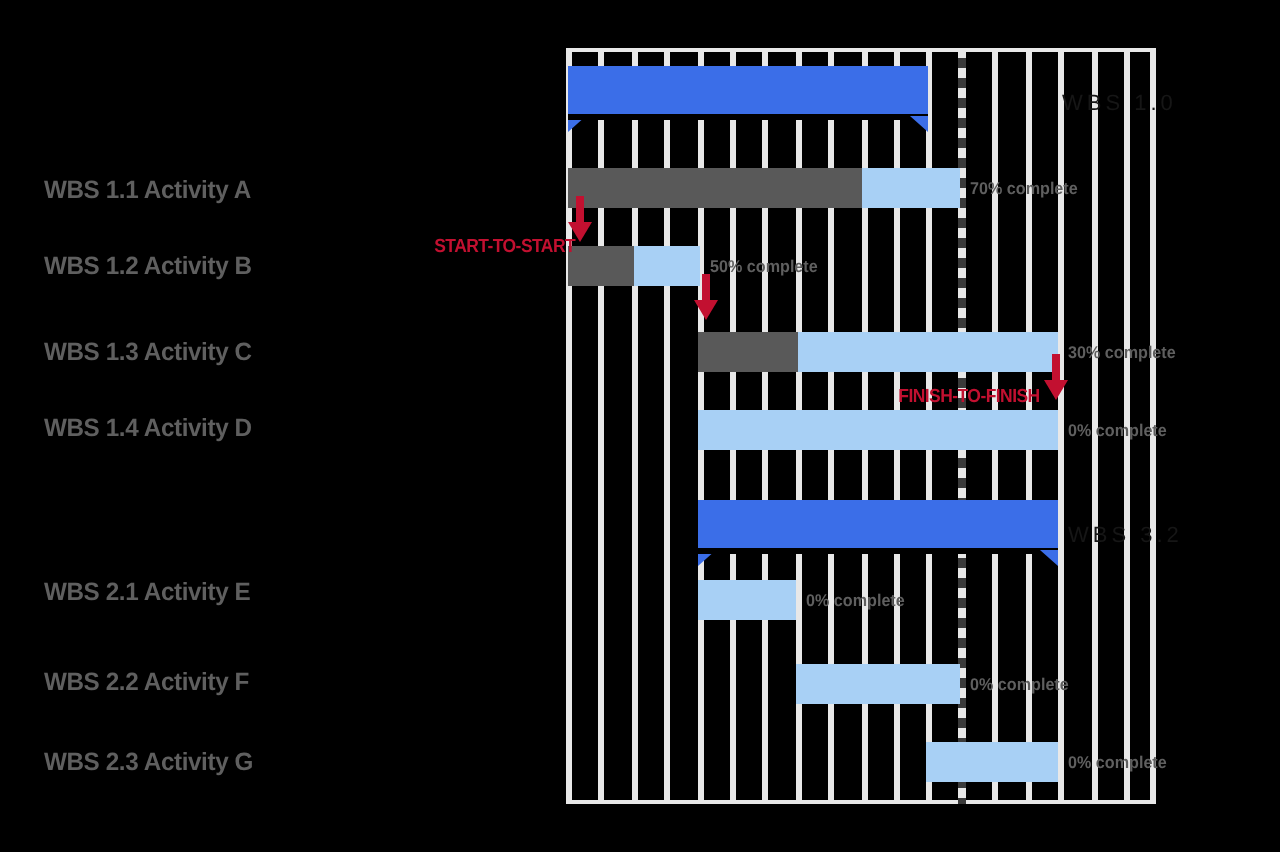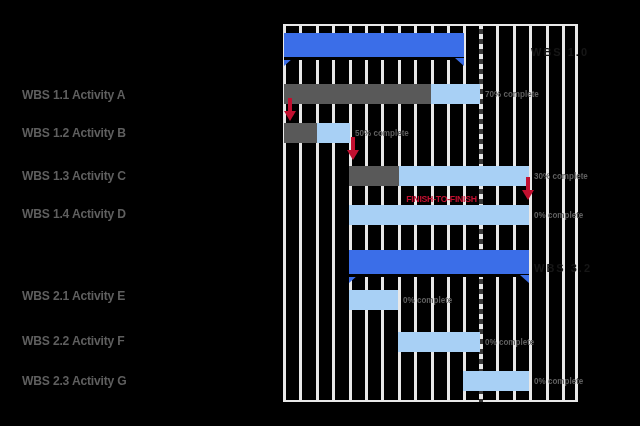--- a/index.html
+++ b/index.html
@@ -53,21 +53,21 @@
   
   .pct{
     position:absolute;color:#5f5f5f;
     font-size:8.5px;font-weight:bold;white-space:nowrap;
     transform:scaleX(0.95);transform-origin:left center;
   }
 
   
   .sum-cap{
     position:absolute;color:#161616;
-    font-size:11px;font-weight:bold;white-space:nowrap;
+    font-size:11px;font-weight:normal;white-space:nowrap;
     letter-spacing:2px;
   }
 
   
   .dep{position:absolute;white-space:nowrap;}
   .dep .dep-text{
     color:#c21030;font-size:9.5px;font-weight:bold;
     letter-spacing:-0.3px;
     transform:scaleX(0.92);transform-origin:right center;
     display:inline-block;
@@ -162,25 +162,28 @@
     </div>
     <div class="pct" style="left:202px;top:313px">0% complete</div>
 
     <div class="bar" style="left:180px;top:347px;width:66px">
       <div class="todo" style="left:0px;width:66px"></div>
     </div>
     <div class="pct" style="left:251px;top:352px">0% complete</div>
 
   </div>
 
+  <div class="dep" style="left:176px;top:113px;width:112px;text-align:right">
+    <span class="dep-text">START-TO-START</span>
+  </div>
   <div class="arrow-stem" style="left:288px;top:98px;height:14px"></div>
   <div class="arrow-down" style="left:284px;top:111px"></div>
 
   <div class="arrow-stem" style="left:351px;top:137px;height:14px"></div>
   <div class="arrow-down" style="left:347px;top:150px"></div>
 
-  <div class="dep" style="left:400px;top:188px;width:120px;">
+  <div class="dep" style="left:400px;top:188px;width:120px;text-align:right">
     <span class="dep-text">FINISH-TO-FINISH</span>
   </div>
   <div class="arrow-stem" style="left:526px;top:177px;height:14px"></div>
   <div class="arrow-down" style="left:522px;top:190px"></div>
 
 </div>
 
 </body></html>

